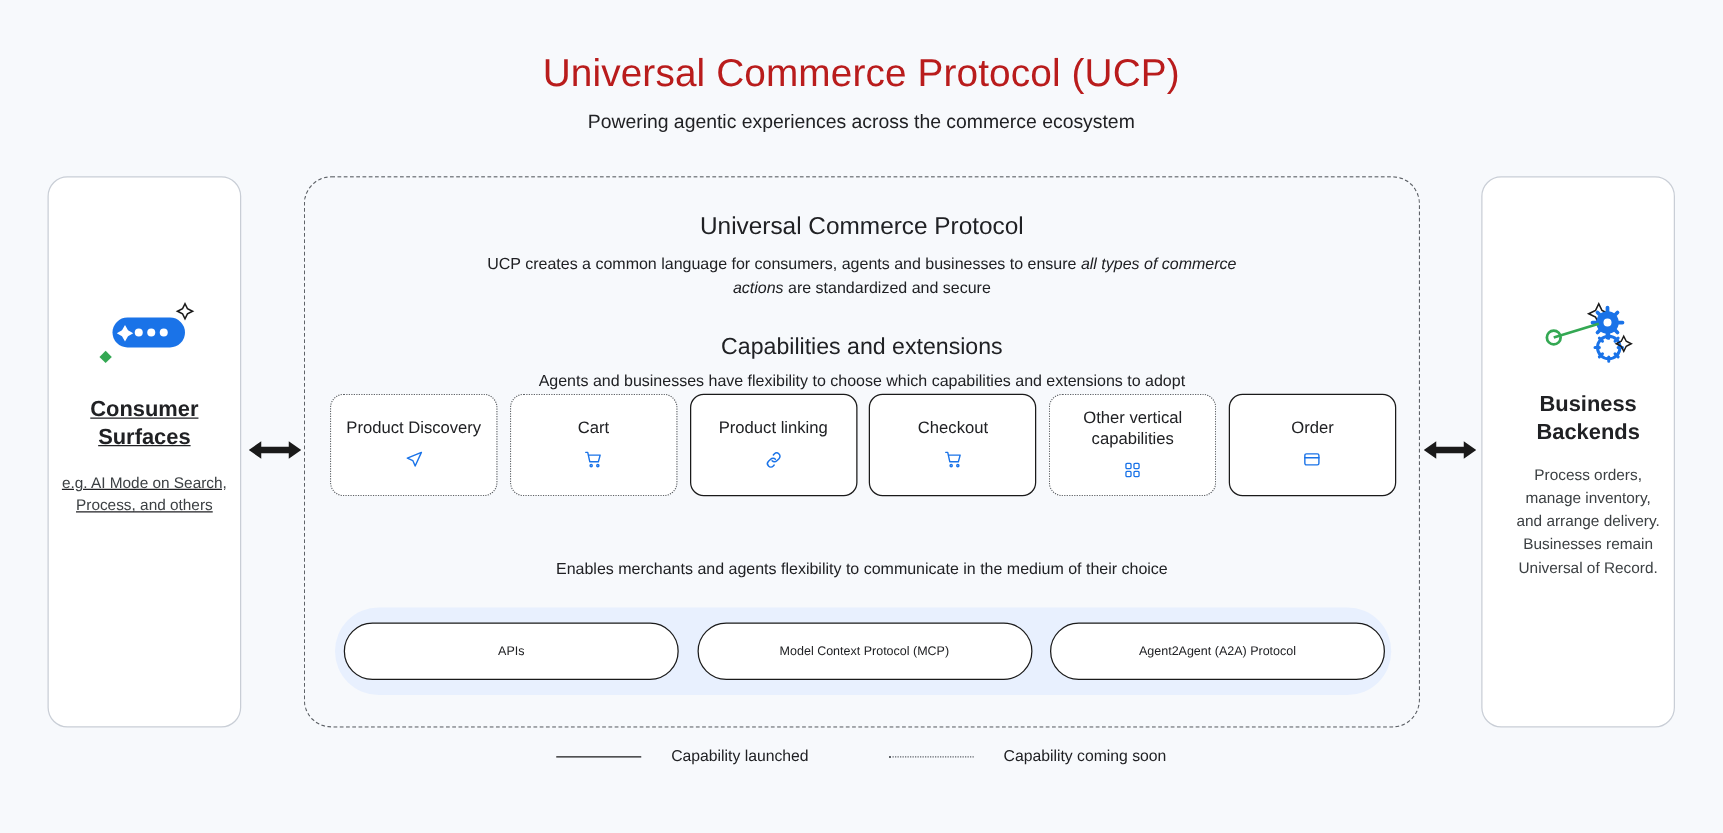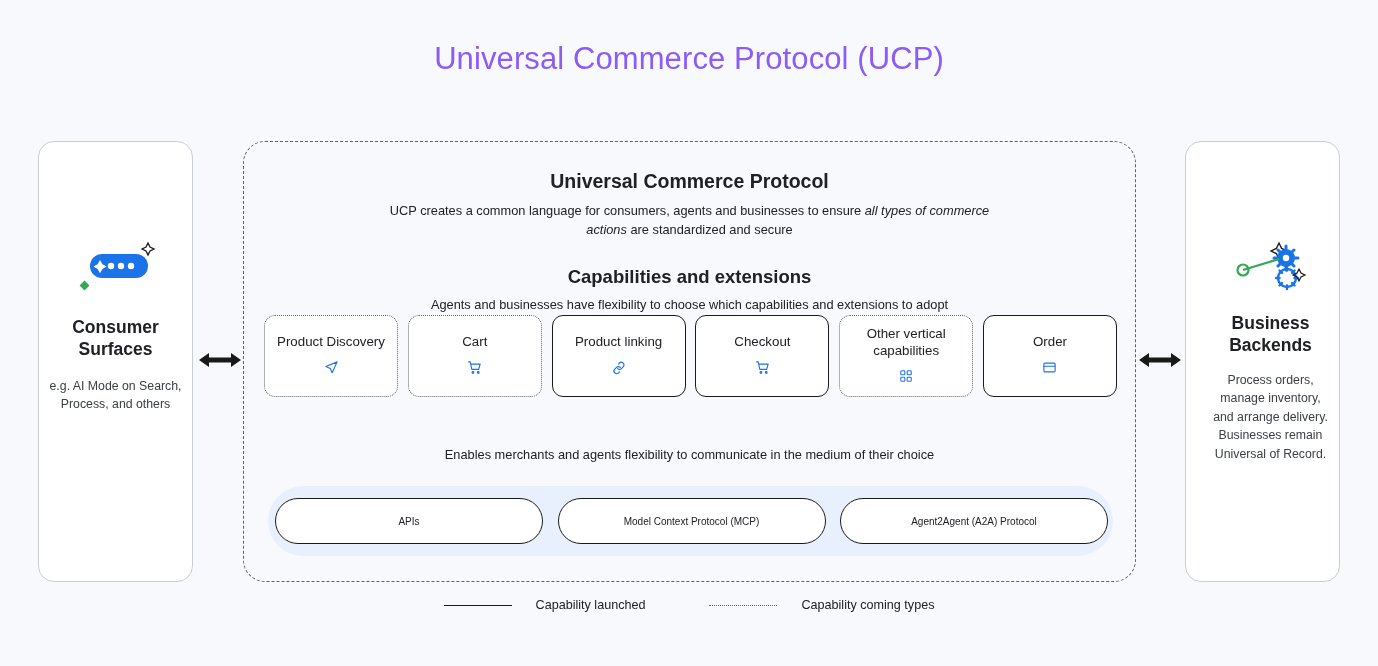--- a/index.html
+++ b/index.html
@@ -21,21 +21,21 @@
   
   .header {
     position: absolute;
     top: 40px; left: 0; width: 100%;
     text-align: center;
   }
   .title {
     font-size: 31px;
     font-weight: 400;
     letter-spacing: 0.1px;
-    color: #8b5cf6;
+    color: #b91c1c;
     line-height: 1.2;
   }
   .subtitle {
     margin-top: 12px;
     font-size: 15.5px;
     font-weight: 400;
     color: #202124;
   }
 
   
@@ -46,21 +46,21 @@
     height: 441px;
     background: #ffffff;
     border: 1px solid #c9ced6;
     border-radius: 16px;
     display: flex;
     flex-direction: column;
     align-items: center;
     justify-content: flex-start;
     padding-top: 90px;
   }
-  #consumer-panel { left: 38px; }
+  #consumer-panel { left: 38px; text-decoration: underline; }
   #business-panel { left: 1185px; padding-left: 16px; }
 
   .panel-icon {
     height: 70px;
     display: flex;
     align-items: center;
     justify-content: center;
     margin-bottom: 14px;
   }
   .panel-title {
@@ -102,21 +102,21 @@
     width: 893px;
     height: 441px;
     border: 1.5px dashed #5f6368;
     border-radius: 22px;
     background: transparent;
   }
 
   .section-title {
     text-align: center;
     font-size: 18.5px;
-    font-weight: 700;
+    font-weight: 400;
     color: #202124;
   }
   .section-sub {
     text-align: center;
     font-size: 12.8px;
     color: #202124;
     line-height: 1.5;
     margin-top: 7px;
   }
   .section-sub em { font-style: italic; }
@@ -239,20 +239,21 @@
     display: inline-block;
   }
 </style>
 </head>
 <body>
 
 <div class="page">
 
   <div class="header">
     <div class="title">Universal Commerce Protocol (UCP)</div>
+    <div class="subtitle">Powering agentic experiences across the commerce ecosystem</div>
   </div>
 
   <div class="side-panel" id="consumer-panel">
     <div class="panel-icon">
       <svg width="80" height="56" viewBox="0 0 80 56" xmlns="http://www.w3.org/2000/svg">
         <rect x="14" y="15" width="58" height="24" rx="12" fill="#1a73e8"></rect>
         <circle cx="35" cy="27" r="3.2" fill="#ffffff"></circle>
         <circle cx="45" cy="27" r="3.2" fill="#ffffff"></circle>
         <circle cx="55" cy="27" r="3.2" fill="#ffffff"></circle>
         <path d="M24 21 l2.4 4.2 l4.2 2.4 l-4.2 2.4 l-2.4 4.2 l-2.4 -4.2 l-4.2 -2.4 l4.2 -2.4 z" fill="#ffffff"></path>
@@ -389,17 +390,17 @@
     <div class="panel-desc">Process orders, manage inventory, and arrange delivery. Businesses remain Universal of Record.</div>
   </div>
 
   <div class="legend">
     <div class="legend-item">
       <span class="legend-line-solid"></span>
       <span>Capability launched</span>
     </div>
     <div class="legend-item">
       <span class="legend-line-dotted"></span>
-      <span>Capability coming types</span>
+      <span>Capability coming soon</span>
     </div>
   </div>
 
 </div>
 
 </body></html>

